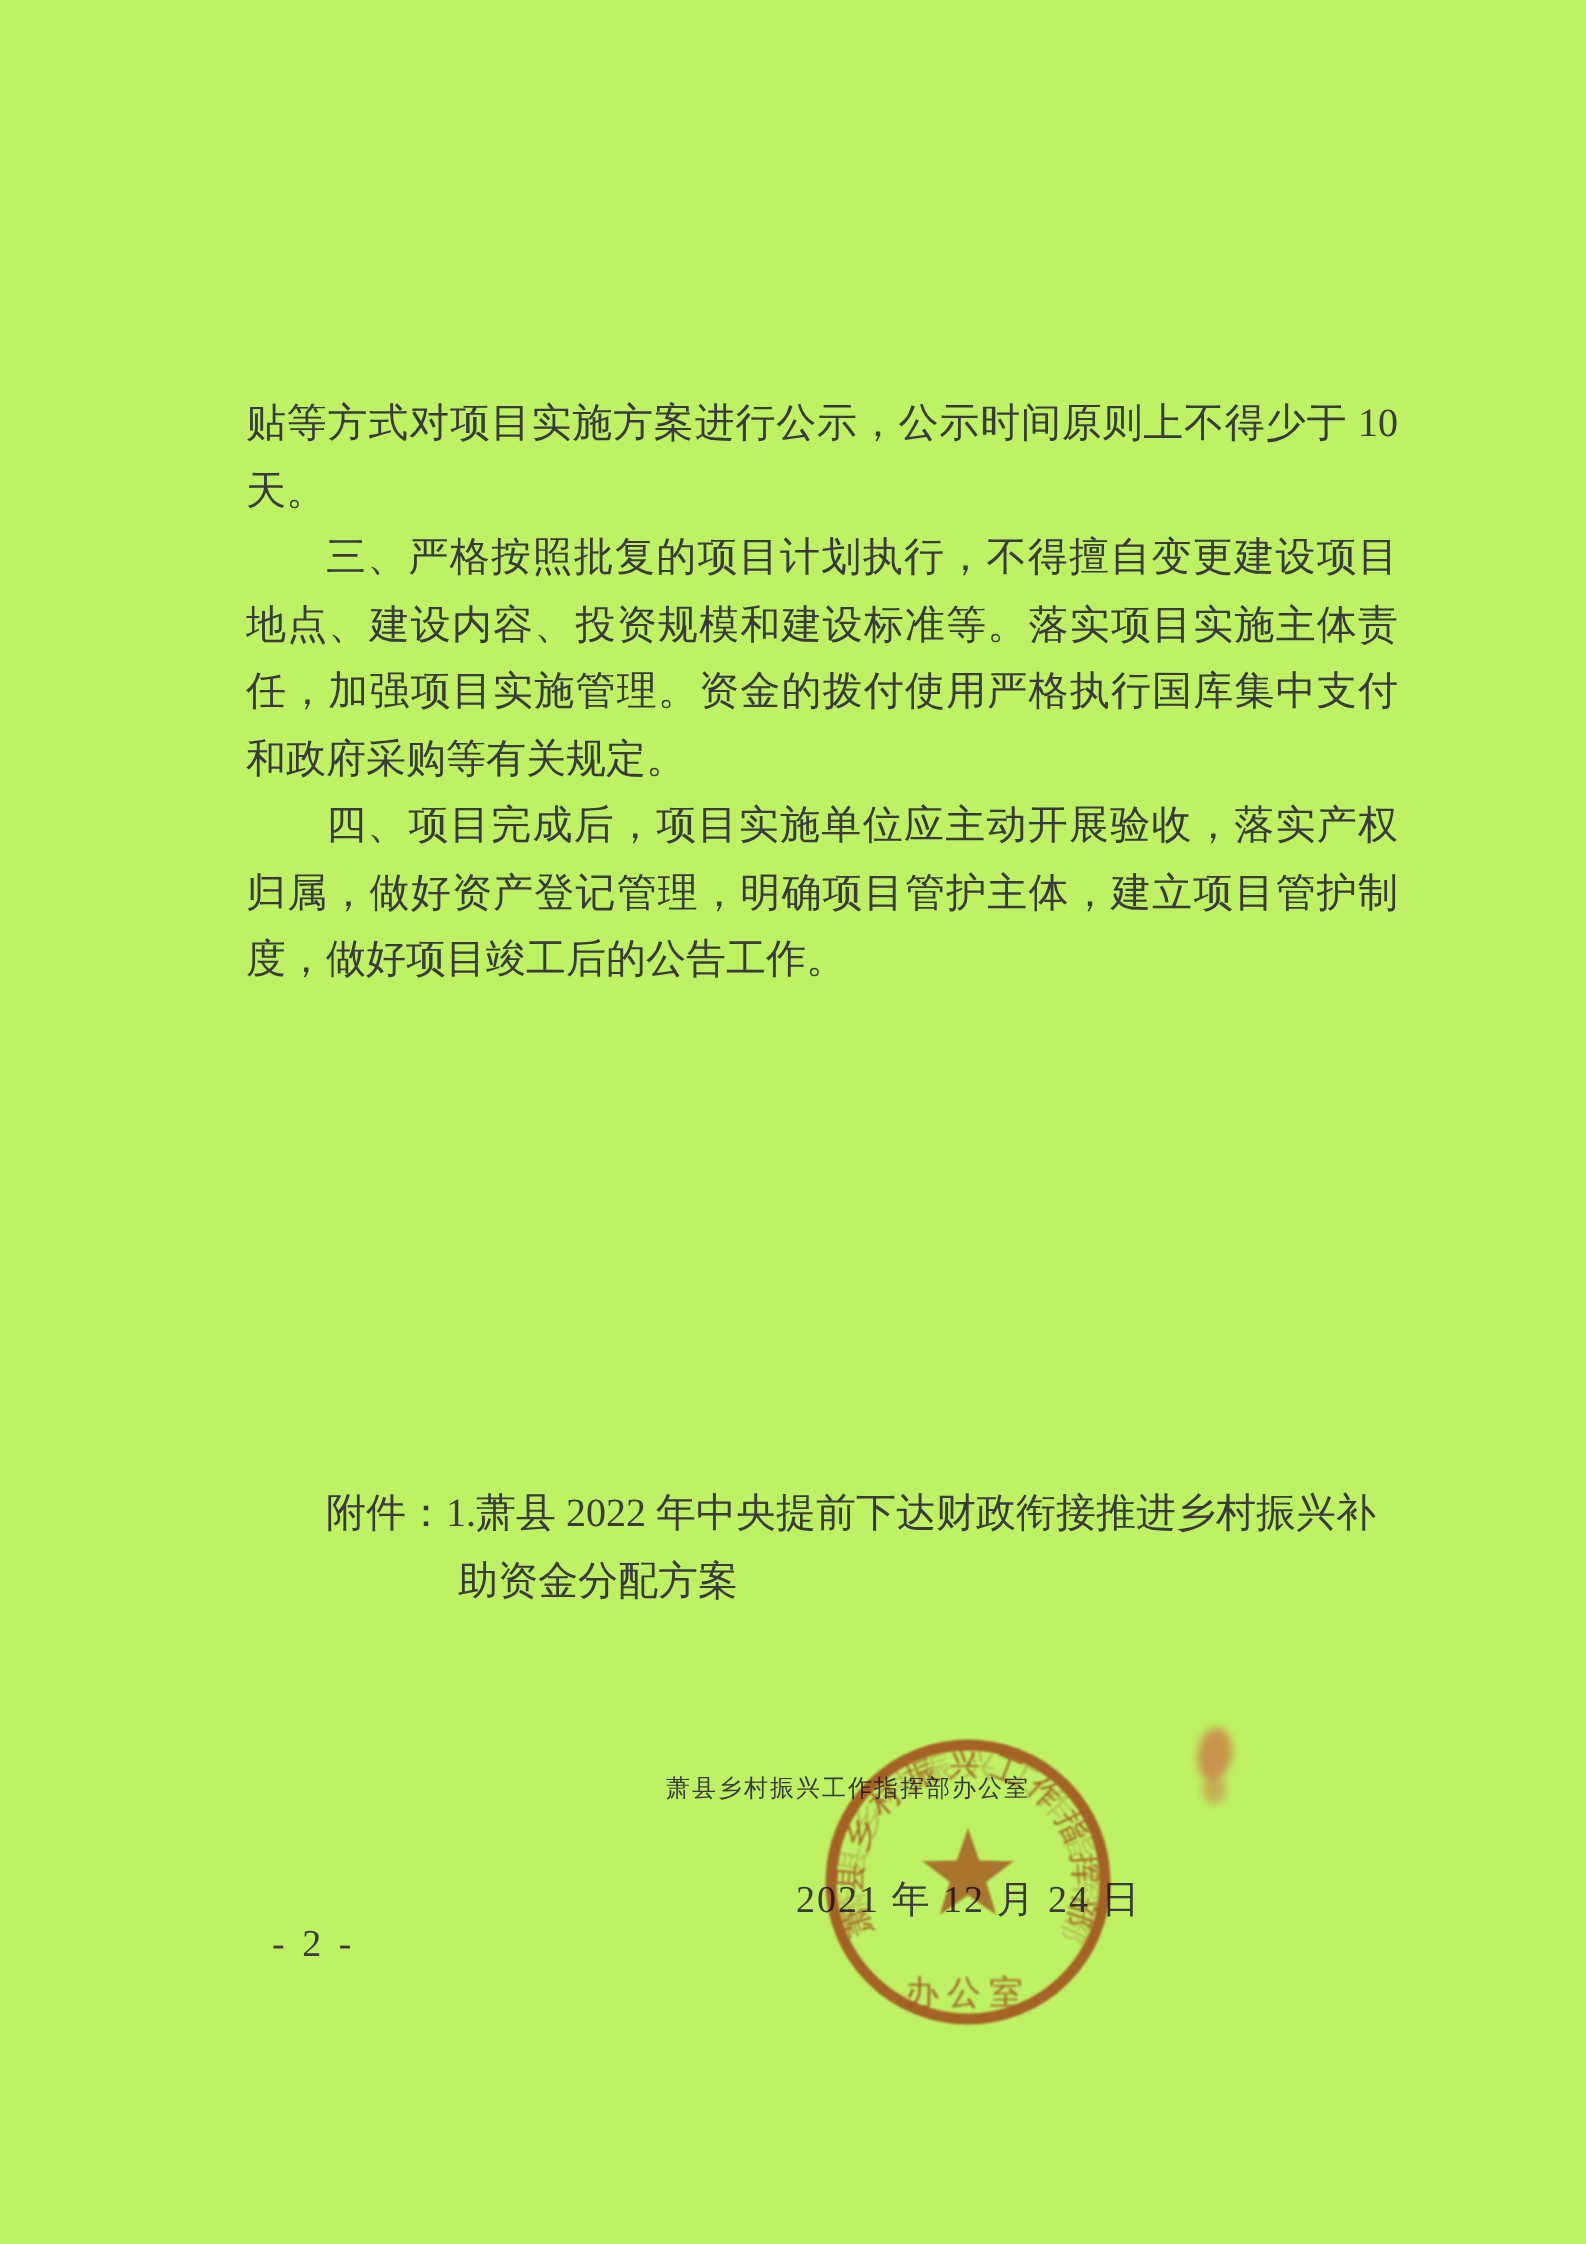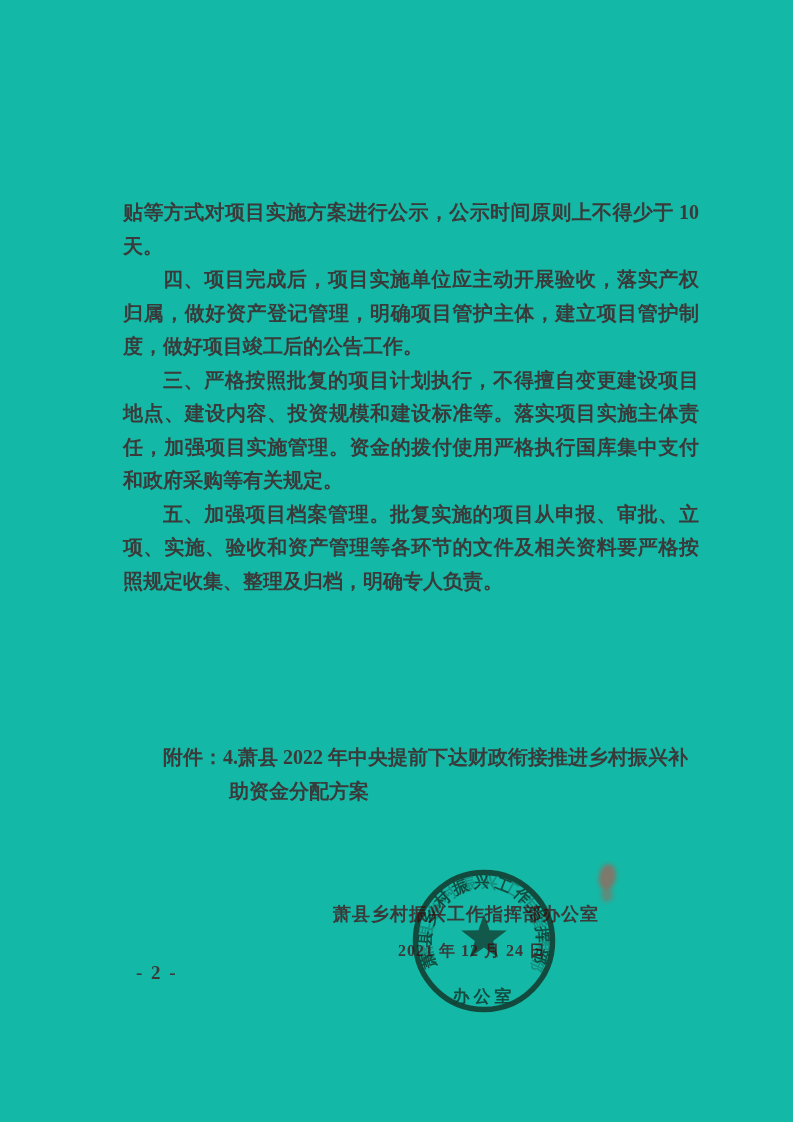--- a/index.html
+++ b/index.html
@@ -1,49 +1,48 @@
 <!DOCTYPE html>
 <html><head>
 <meta charset="utf-8">
 <style>
   html,body{margin:0;padding:0;background:#e8e8e8;}
   .page{
     position:relative;
     width:793px;height:1122px;
-    background:#14b8a6;
+    background:#bef264;
     overflow:hidden;
     font-family:"Liberation Serif","DejaVu Serif",serif;
     color:#3a3a3a;
     box-shadow:0 0 6px rgba(0,0,0,.15);
-    font-weight:bold;
   }
   .body-text{
     position:absolute;left:123px;top:196px;width:576px;
     font-size:20px;line-height:33.5px;
     text-align:justify;
   }
   .body-text p{margin:0;text-indent:2em;}
   .body-text p.no-indent{text-indent:0;}
   .attachments{
     position:absolute;left:123px;top:741px;width:580px;
     font-size:20px;line-height:33.5px;
   }
   .attachments p{
     margin:0;
     padding-left:106px;   
     text-indent:-66px;
   }
   .signature{
-    position:absolute;left:333px;top:899px;
-    font-size:18px;line-height:30px;letter-spacing:1px;
+    position:absolute;left:333px;top:879px;
+    font-size:12px;line-height:30px;letter-spacing:1px;
     white-space:nowrap;
   }
   .doc-date{
     position:absolute;left:398px;top:936px;
-    font-size:16px;line-height:30px;letter-spacing:1px;
+    font-size:19px;line-height:30px;letter-spacing:1px;
     white-space:nowrap;
   }
   .page-number{
     position:absolute;left:136px;top:962px;
     font-size:19px;letter-spacing:2px;
   }
   .seal{
     position:absolute;left:379px;top:836px;width:210px;height:210px;
     mix-blend-mode:multiply;
     opacity:.9;
@@ -62,27 +61,26 @@
     filter:blur(2.2px);
   }
 </style>
 </head>
 <body>
 
 <div class="page">
 
   <div class="body-text">
     <p class="no-indent">贴等方式对项目实施方案进行公示，公示时间原则上不得少于 10 天。</p>
+    <p>三、严格按照批复的项目计划执行，不得擅自变更建设项目地点、建设内容、投资规模和建设标准等。落实项目实施主体责任，加强项目实施管理。资金的拨付使用严格执行国库集中支付和政府采购等有关规定。</p>
     <p>四、项目完成后，项目实施单位应主动开展验收，落实产权归属，做好资产登记管理，明确项目管护主体，建立项目管护制度，做好项目竣工后的公告工作。</p>
-    <p>三、严格按照批复的项目计划执行，不得擅自变更建设项目地点、建设内容、投资规模和建设标准等。落实项目实施主体责任，加强项目实施管理。资金的拨付使用严格执行国库集中支付和政府采购等有关规定。</p>
-    <p>五、加强项目档案管理。批复实施的项目从申报、审批、立项、实施、验收和资产管理等各环节的文件及相关资料要严格按照规定收集、整理及归档，明确专人负责。</p>
   </div>
 
   <div class="attachments">
-    <p>附件：4.萧县 2022 年中央提前下达财政衔接推进乡村振兴补助资金分配方案</p>
+    <p>附件：1.萧县 2022 年中央提前下达财政衔接推进乡村振兴补助资金分配方案</p>
   </div>
 
   <div class="signature">萧县乡村振兴工作指挥部办公室</div>
   <div class="doc-date">2021 年 12 月 24 日</div>
 
   <div class="page-number">- 2 -</div>
 
   <svg class="seal" viewBox="-105 -105 210 210" xmlns="http://www.w3.org/2000/svg">
     <defs>
       <filter id="inkblur" x="-20%" y="-20%" width="140%" height="140%">

